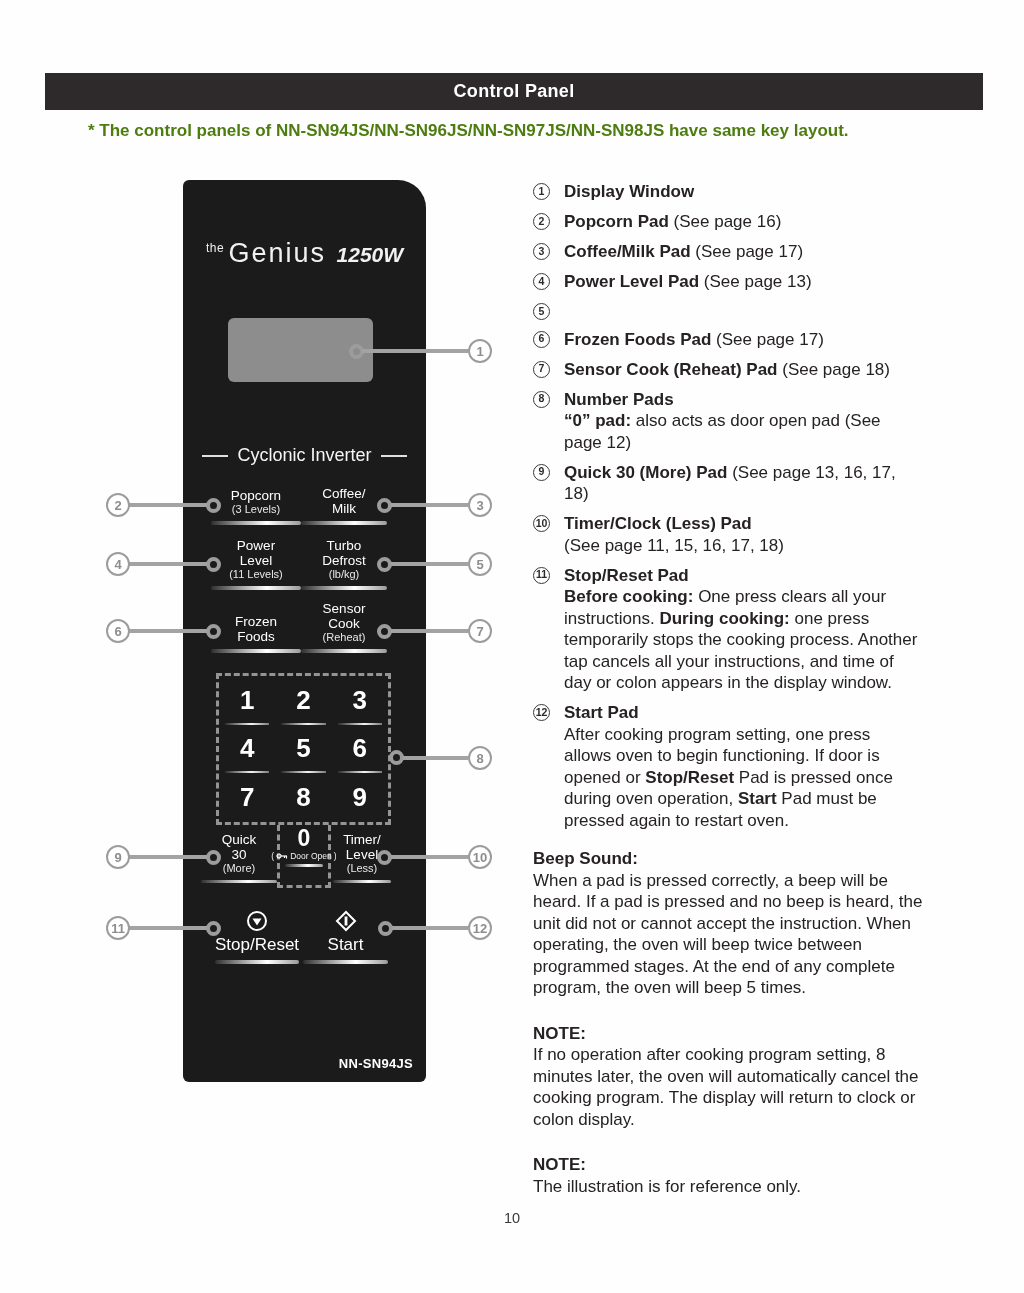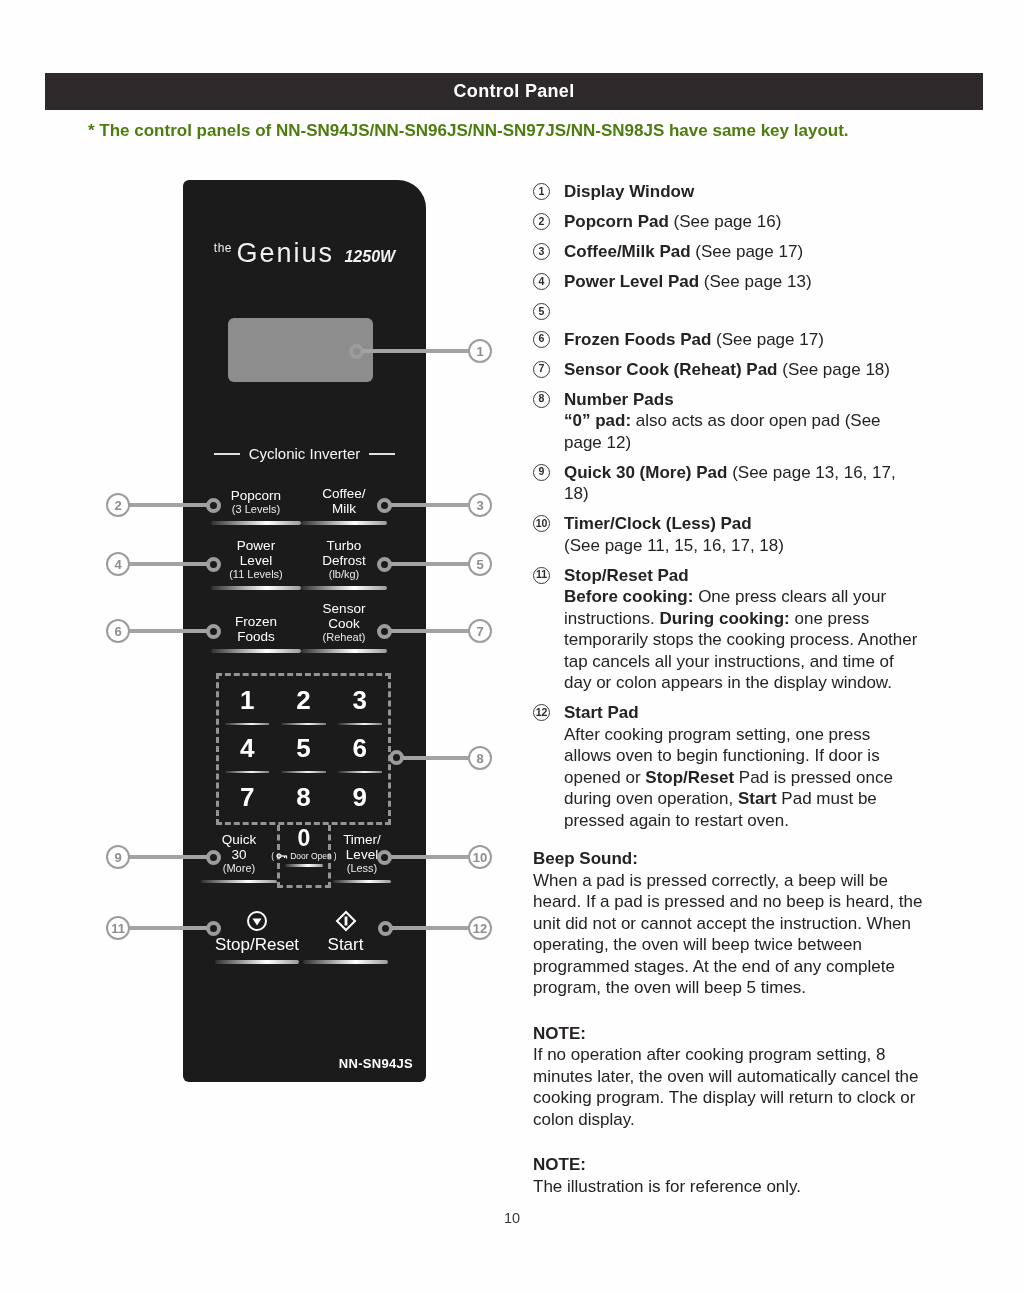--- a/index.html
+++ b/index.html
@@ -11,24 +11,24 @@
     color:#fff;display:flex;align-items:center;justify-content:center;
     font-size:18px;font-weight:bold;letter-spacing:.3px;}
   .noteline{position:absolute;left:88px;top:121px;font-size:17px;font-weight:bold;color:#4d7c0f;}
 
   
   .panel{position:absolute;left:183px;top:180px;width:243px;height:902px;background:#1b1b1b;
     border-radius:6px 28px 6px 6px;}
   .logo{position:absolute;top:58px;left:0;width:100%;text-align:center;color:#f1f1f1;white-space:nowrap;}
   .logo-the{font-size:12px;vertical-align:10px;letter-spacing:.5px;}
   .logo-name{font-size:27px;letter-spacing:2px;}
-  .logo-watt{font-size:16px;font-weight:bold;font-style:italic;margin-left:6px;}
+  .logo-watt{font-size:21px;font-weight:bold;font-style:italic;margin-left:6px;}
   .display{position:absolute;left:45px;top:138px;width:145px;height:64px;background:#8d8d8d;border-radius:6px;}
   .cyclonic{position:absolute;top:265px;left:0;width:100%;display:flex;align-items:center;
-    justify-content:center;gap:9px;color:#f5f5f5;font-size:15px;}
+    justify-content:center;gap:9px;color:#f5f5f5;font-size:18px;}
   .cyc-line{width:26px;height:2px;background:#e0e0e0;}
 
   .pcell{position:absolute;display:flex;flex-direction:column;justify-content:flex-end;align-items:center;
     color:#fff;font-size:13.5px;line-height:15px;text-align:center;}
   .pcell .sub{font-size:11px;line-height:13px;color:#e9e9e9;}
   .bar{height:4px;border-radius:2px;align-self:stretch;margin-top:5px;
     background:linear-gradient(90deg,#2f2f2f 0%,#b9b9b9 40%,#ffffff 62%,#9a9a9a 100%);}
 
   .numbox{position:absolute;left:33px;top:493px;width:175px;height:152px;
     border:3px dashed #949494;box-sizing:border-box;}

